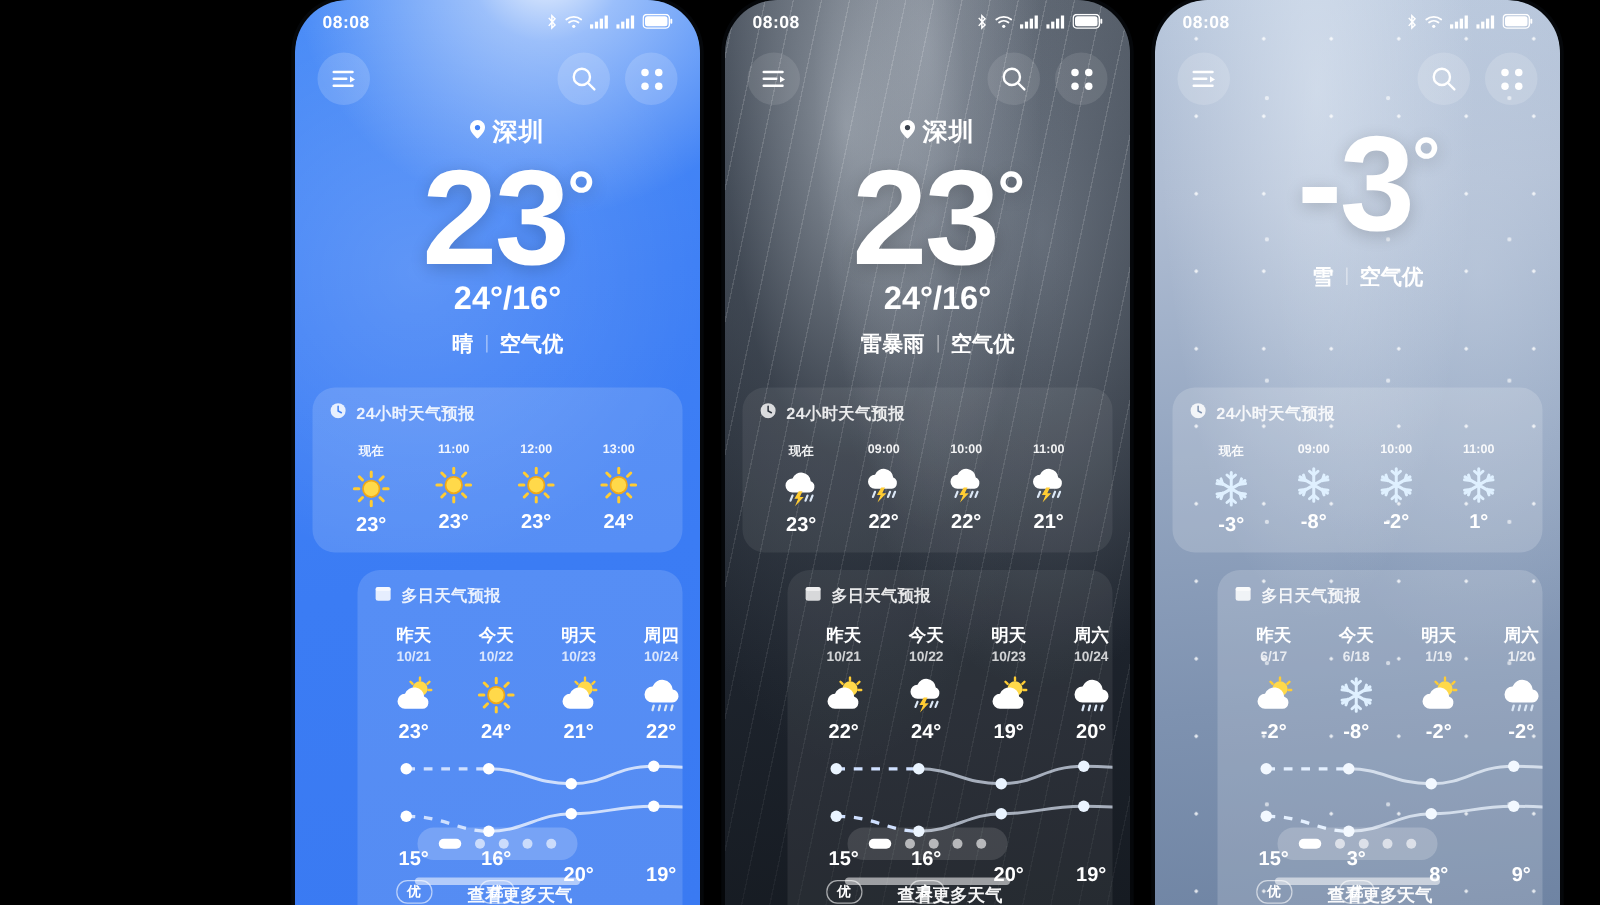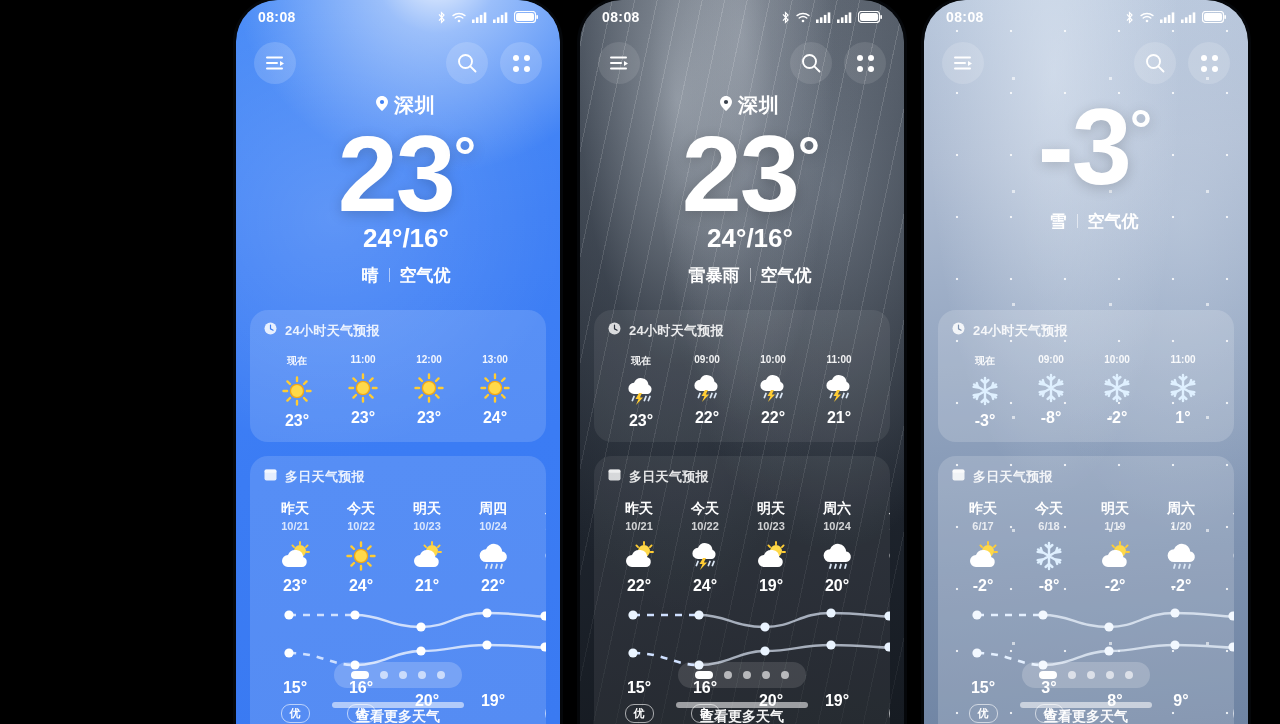--- a/index.html
+++ b/index.html
@@ -115,21 +115,21 @@
   .card {
     position:absolute; left:14px; right:14px;
     border-radius:18px;
     background:rgba(255,255,255,.14);
     overflow:hidden;
     padding:12px 0 10px 0;
   }
   .phone.dark .card { background:rgba(255,255,255,.07); }
   .phone.snowy .card { background:rgba(255,255,255,.17); }
   #card-h1,#card-h2,#card-h3 { top:310px; height:132px; }
-  #card-d1,#card-d2,#card-d3 { top:456px; bottom:0; border-radius:18px 18px 0 0; }
+  #card-d1,#card-d2,#card-d3 { top:456px; bottom:0; border-radius:18px 18px 0 0;margin-left:36px; }
 
   .card-title {
     display:flex; align-items:flex-start; gap:8px;
     color:rgba(255,255,255,.88); font-size:13px; font-weight:bold;
     padding:0 14px 0 14px; letter-spacing:.3px;
   }
 
   
   .hours { display:flex; padding:14px 0 0 14px; }
   .hour { width:66px; flex:0 0 66px; text-align:center; color:#fff; }

